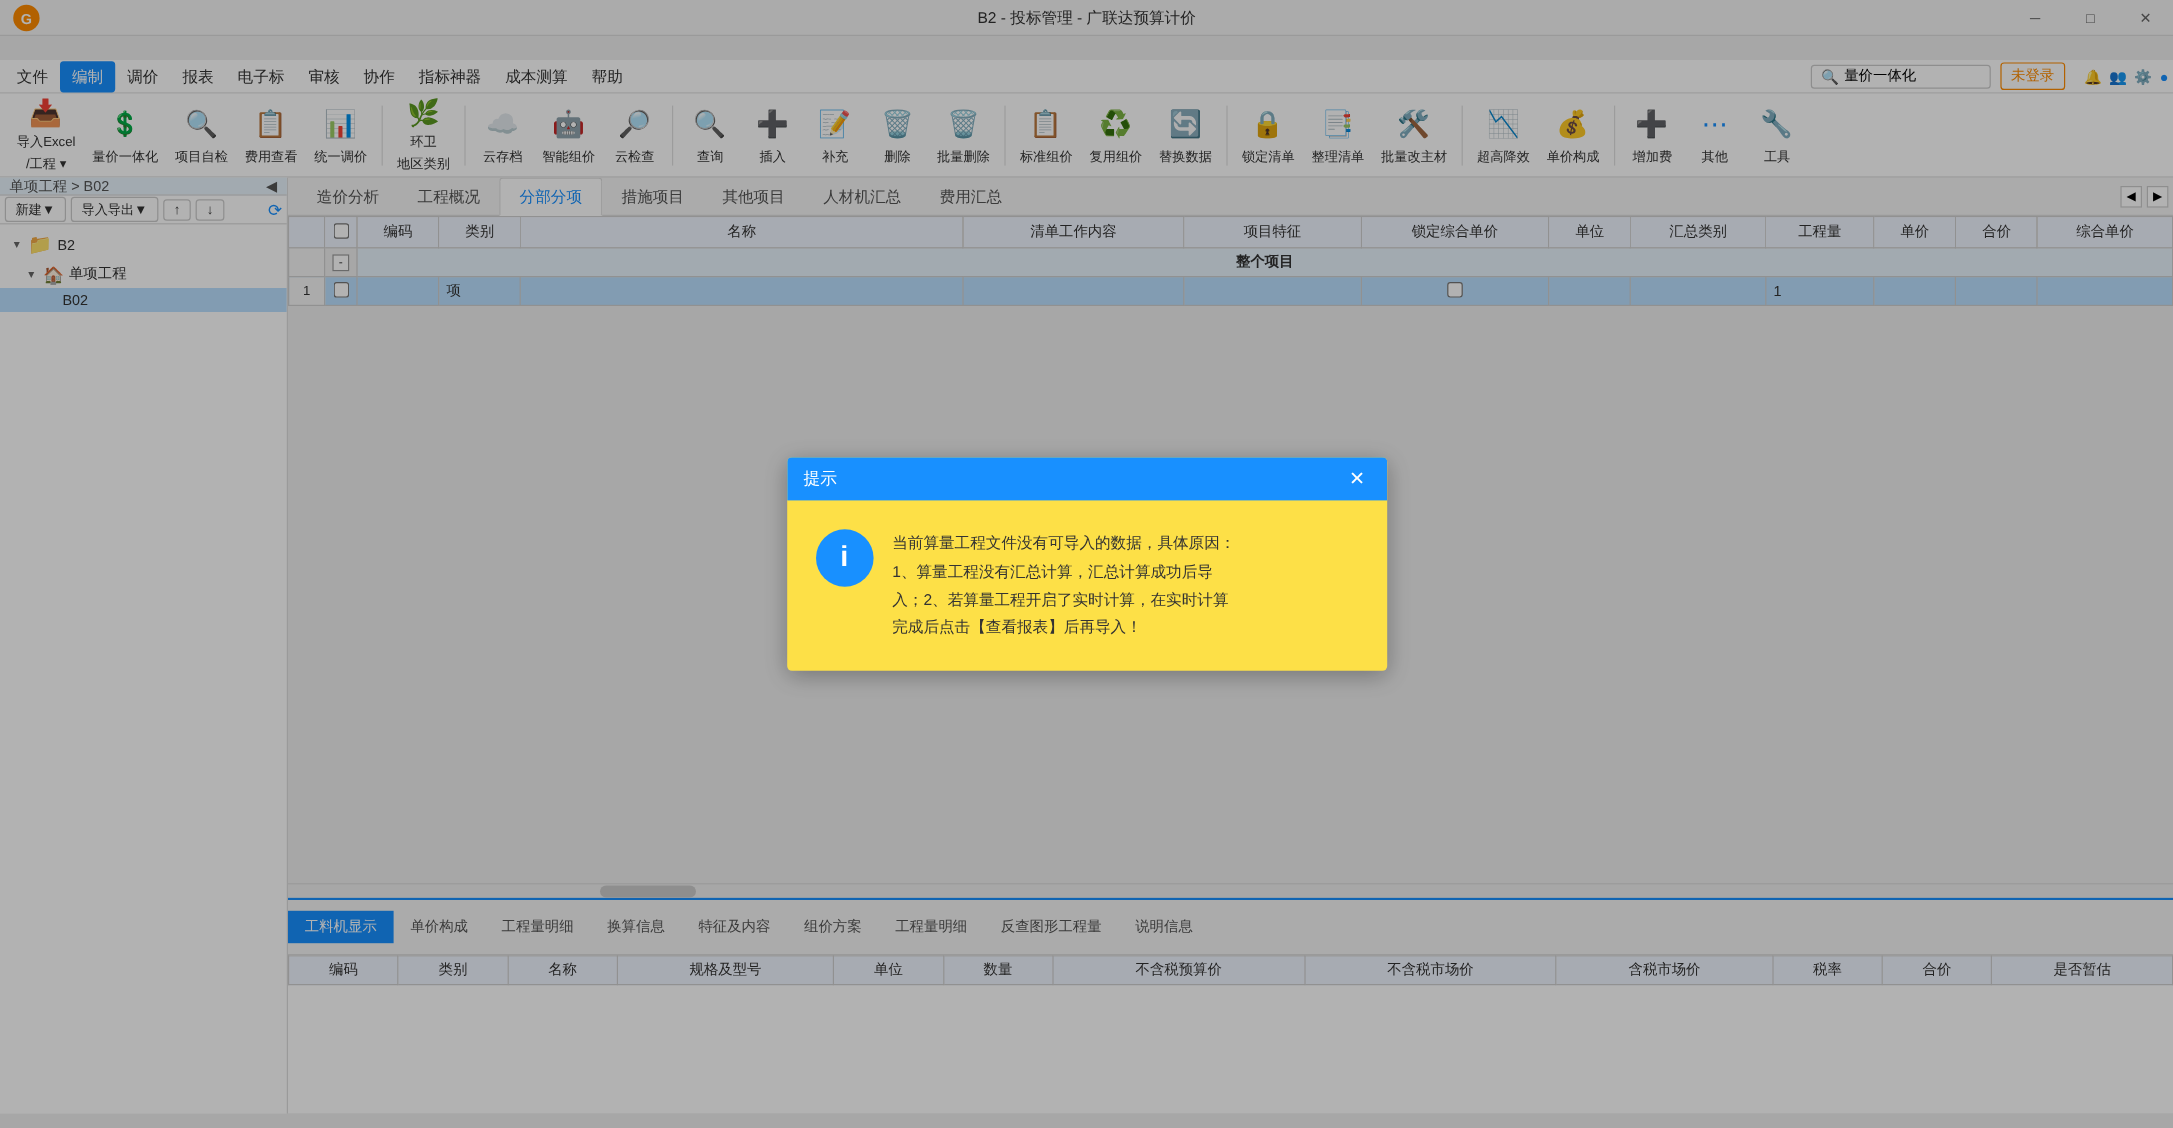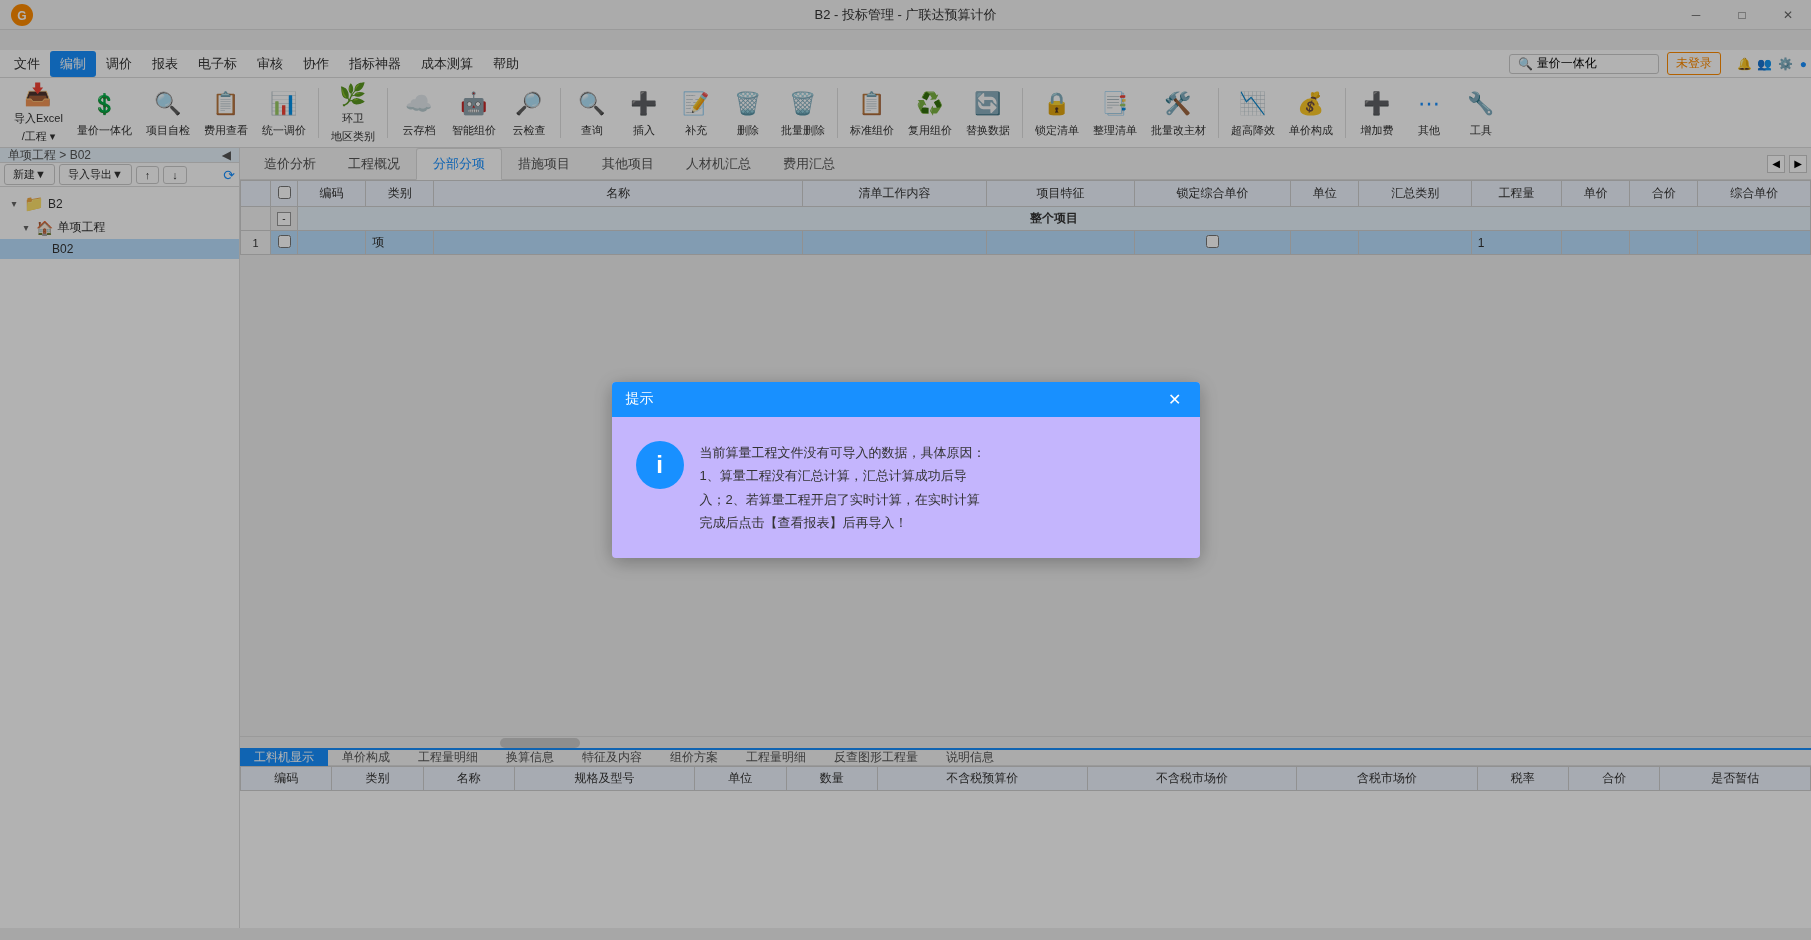--- a/index.html
+++ b/index.html
@@ -271,21 +271,21 @@
 
     
     .bottom-panel {
       height: 180px;
       border-top: 2px solid #1890ff;
       background: #fff;
       display: flex;
       flex-direction: column;
     }
     .bottom-tab-bar {
-      height: 16px;
+      height: 46px;
       background: #f5f5f5;
       display: flex;
       align-items: center;
       border-bottom: 1px solid #ddd;
     }
     .bottom-tab {
       padding: 5px 14px;
       cursor: pointer;
       font-size: 12px;
       color: #555;
@@ -318,22 +318,22 @@
     .modal-overlay {
       position: fixed;
       top: 0; left: 0; right: 0; bottom: 0;
       background: rgba(0,0,0,0.3);
       display: flex;
       align-items: center;
       justify-content: center;
       z-index: 1000;
     }
     .modal-dialog {
-      width: 588px;
-      background: #c4b5fd;
+      width: 500px;
+      background: #fde047;
       border-radius: 4px;
       box-shadow: 0 4px 20px rgba(0,0,0,0.3);
       overflow: hidden;
     }
     .modal-header {
       background: #1890ff;
       color: white;
       padding: 8px 14px;
       display: flex;
       align-items: center;

